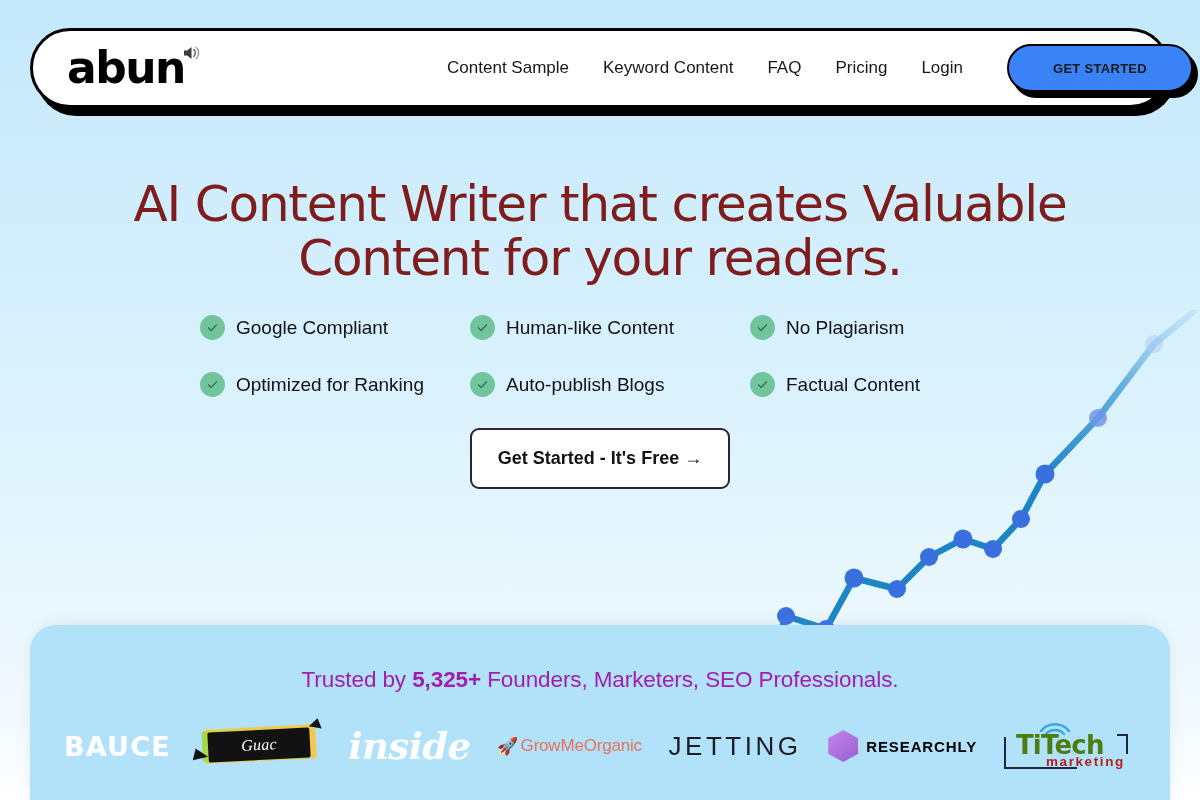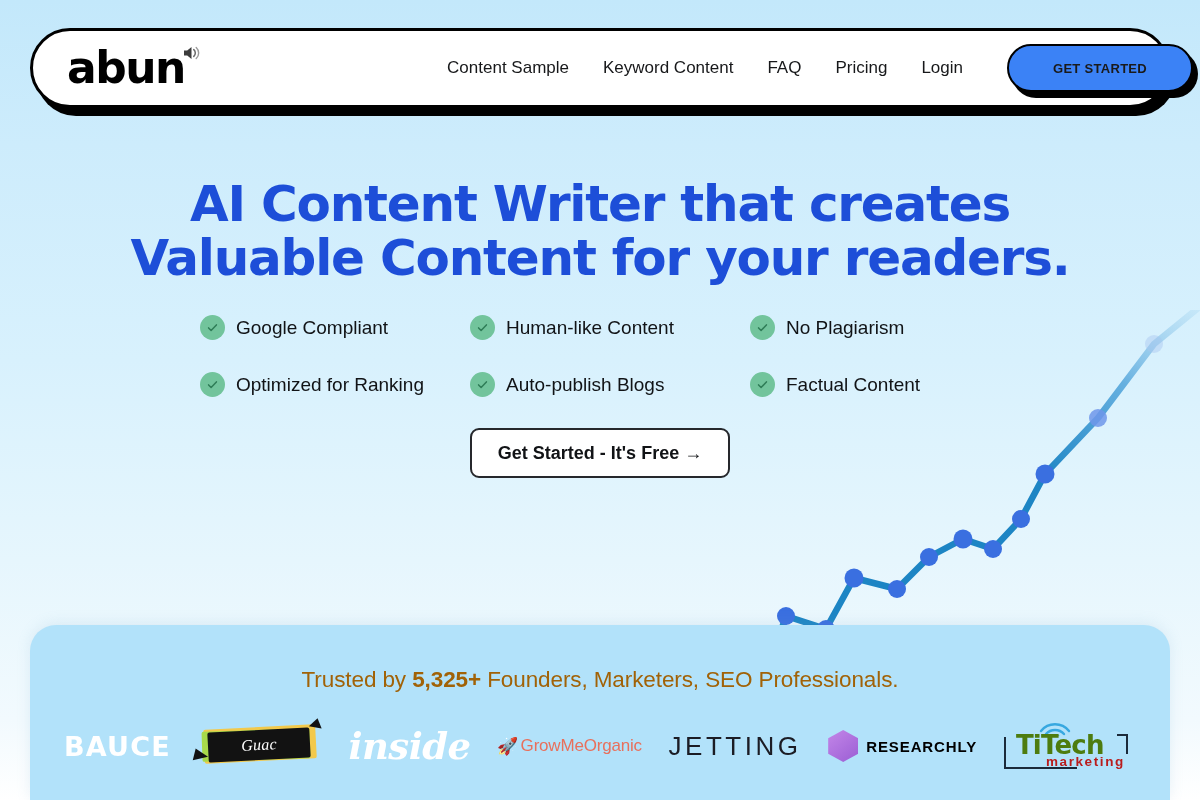--- a/index.html
+++ b/index.html
@@ -43,21 +43,21 @@
     background:#3b82f6; border:2.5px solid #000; border-radius:26px;
     font-size:13px; font-weight:700; color:#1a1a1a; letter-spacing:0.3px;
     display:flex; align-items:center; justify-content:center; cursor:pointer;
     font-family:"Liberation Sans", sans-serif;
   }
 
   
   .hero { position:absolute; left:0; top:178px; width:1200px; text-align:center; }
   .headline {
     font-family:"DejaVu Sans", sans-serif;
-    font-size:50px; font-weight:700; color:#1d4ed8; line-height:1.07;
+    font-size:50px; font-weight:400; color:#7f1d1d; line-height:1.07;
     letter-spacing:-1.2px; max-width:1010px; margin:0 auto;
   }
 
   .features {
     margin-top:30px; display:flex; justify-content:center;
     column-gap:0; flex-wrap:wrap; width:800px; margin-left:200px;
   }
   .feat-col { display:flex; flex-direction:column; gap:32px; }
   .feat-col.c1 { width:270px; }
   .feat-col.c2 { width:280px; }
@@ -66,39 +66,39 @@
   .check-badge {
     width:25px; height:25px; border-radius:50%; background:#72c49c;
     display:flex; align-items:center; justify-content:center; flex:0 0 25px;
   }
   .check-badge svg { display:block; }
   .feat-label { font-size:19px; color:#111316; white-space:nowrap; }
 
   .getstarted-wrap { margin-top:31px; display:flex; justify-content:center; }
   .getstarted-btn {
     background:#fff; border:2px solid #26282c; border-radius:9px;
-    padding:0 26px; height:50px; display:flex; align-items:center;
+    padding:0 26px; height:61px; display:flex; align-items:center;
     font-size:18px; font-weight:600; color:#111316; cursor:pointer;
     font-family:"Liberation Sans", sans-serif;
   }
 
   
   .chart-layer {
     position:absolute; right:0; top:310px; width:430px; height:330px;
     pointer-events:none;
   }
 
   
   .trusted-panel {
     position:absolute; left:30px; top:625px; width:1140px; height:175px;
     background:#b2e2fa; border-radius:26px 26px 0 0;
     box-shadow:0 -2px 14px rgba(120,170,200,0.16);
   }
   .trusted-text {
-    text-align:center; margin-top:42px; font-size:22.5px; color:#a16207;
+    text-align:center; margin-top:42px; font-size:22.5px; color:#a21caf;
     letter-spacing:-0.1px;
   }
   .trusted-text b { font-weight:700; }
 
   .logos {
     margin-top:25px; display:flex; align-items:center;
     justify-content:space-between; padding:0 34px;
   }
   .logo-item { display:flex; align-items:center; justify-content:center; }
 

